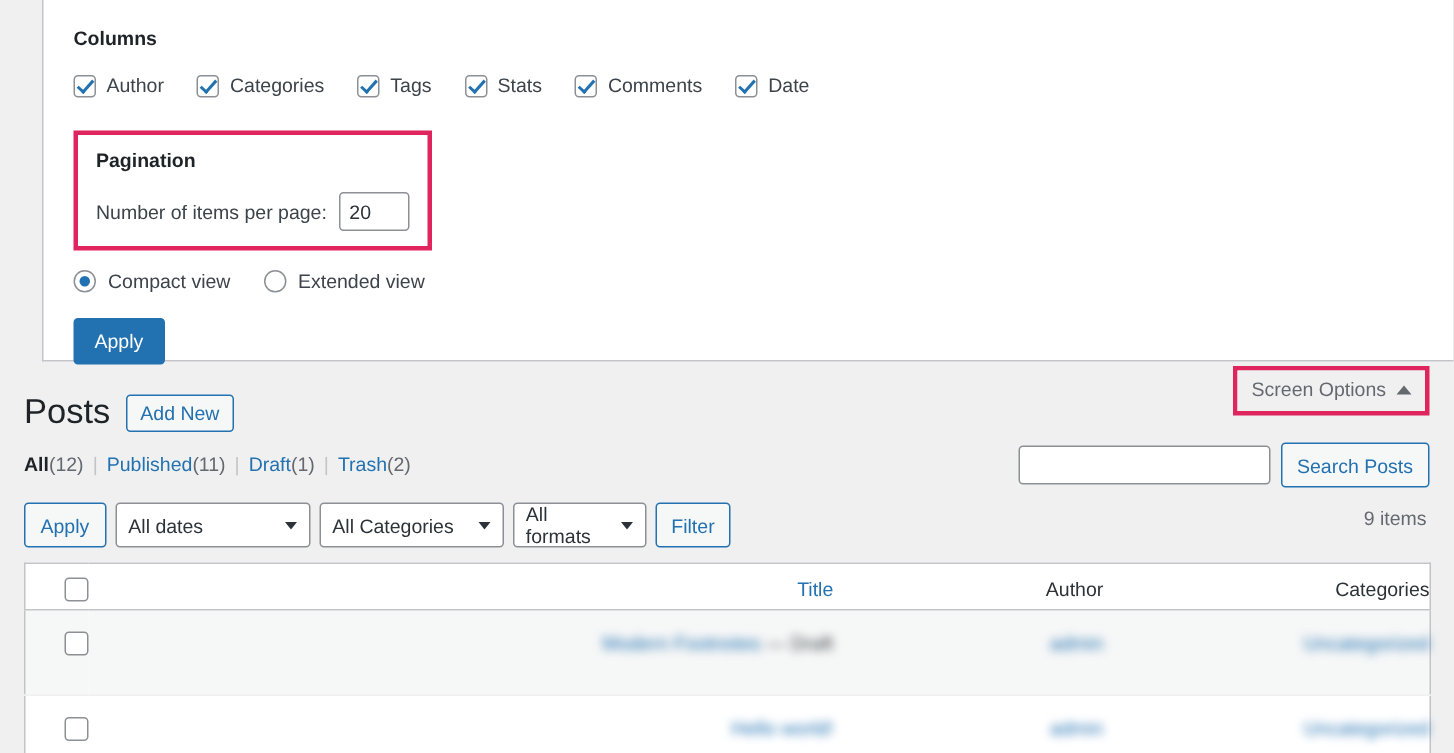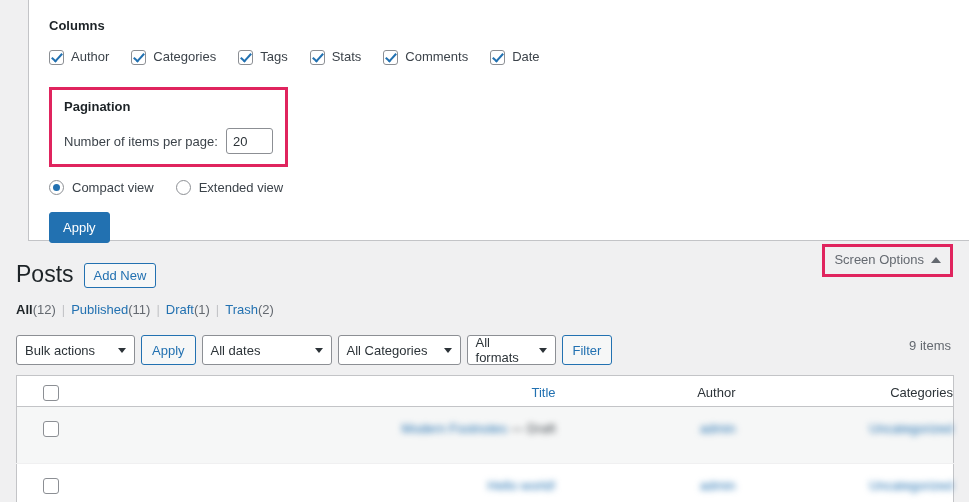--- a/index.html
+++ b/index.html
@@ -466,28 +466,28 @@
     <a href="#">Published</a>
     <span class="count">(11)</span>
     <span class="sep">|</span>
     <a href="#">Draft</a>
     <span class="count">(1)</span>
     <span class="sep">|</span>
     <a href="#">Trash</a>
     <span class="count">(2)</span>
   </div>
 
+  <div class="search-box">
+    <input class="search-input" type="text" placeholder="" style="">
+    <button class="btn-small">Search Posts</button>
+  </div>
 
   <div class="items-count">9 items</div>
 
   <div class="tablenav">
-    <div class="select-box sel-bulk">
-      <span>Bulk actions</span>
-      <span class="chev"></span>
-    </div>
     <button class="btn-small">Apply</button>
     <div class="select-box sel-dates">
       <span>All dates</span>
       <span class="chev"></span>
     </div>
     <div class="select-box sel-cats">
       <span>All Categories</span>
       <span class="chev"></span>
     </div>
     <div class="select-box sel-formats">

